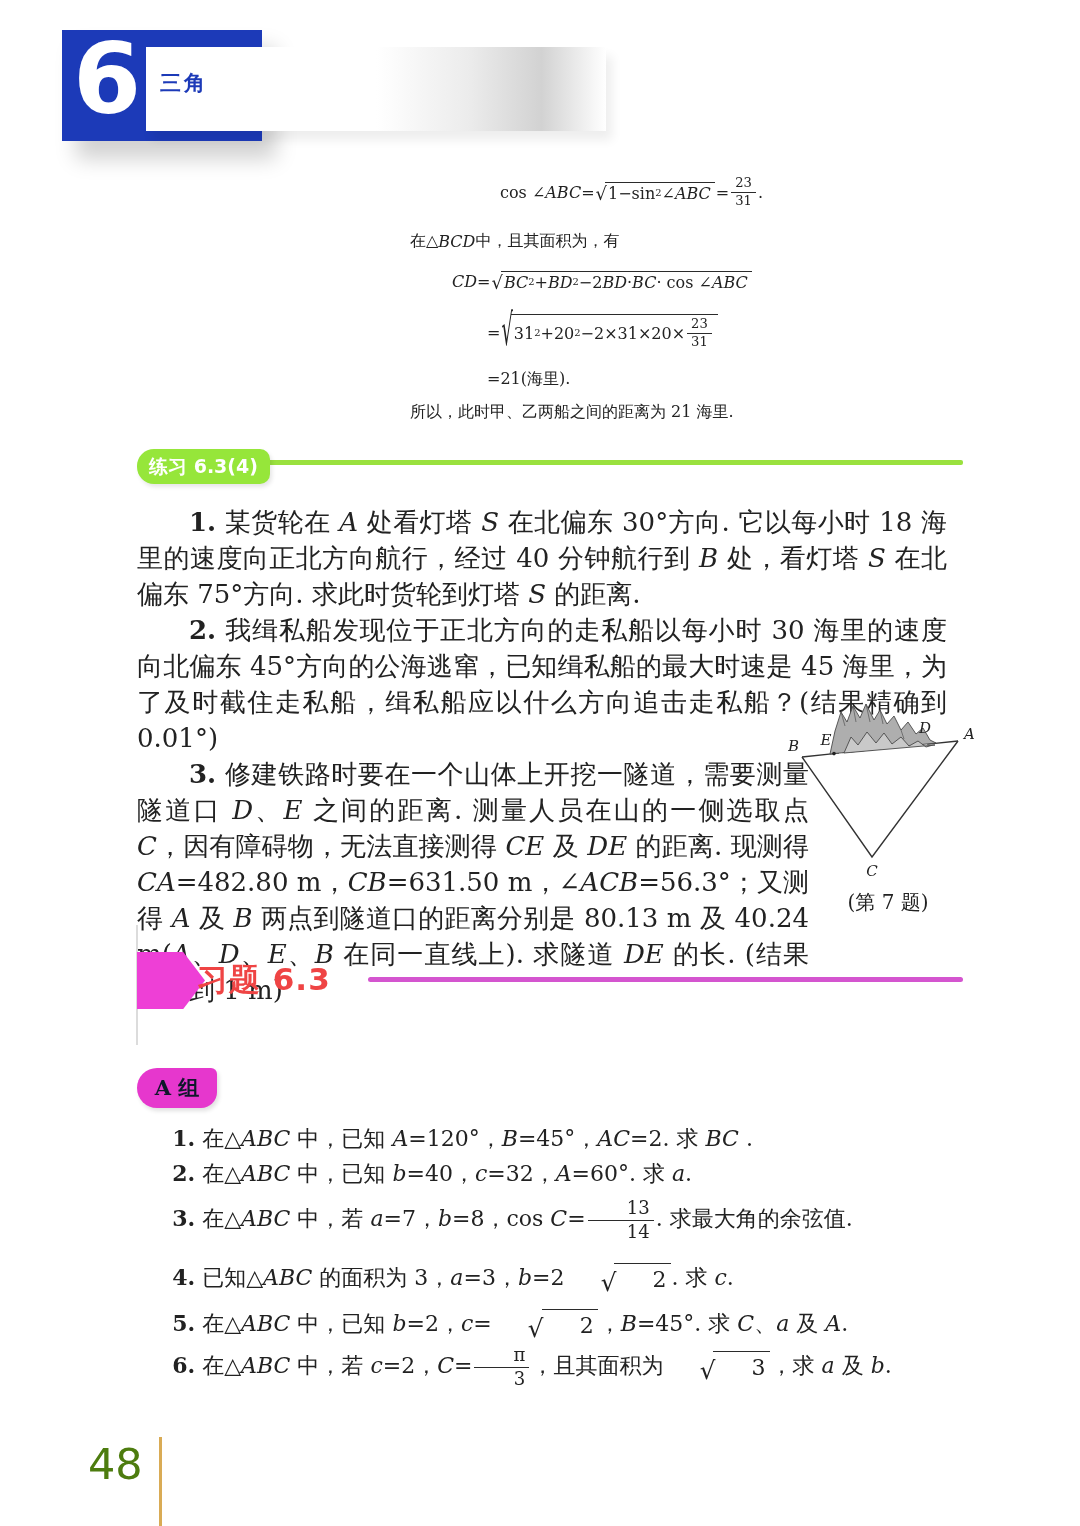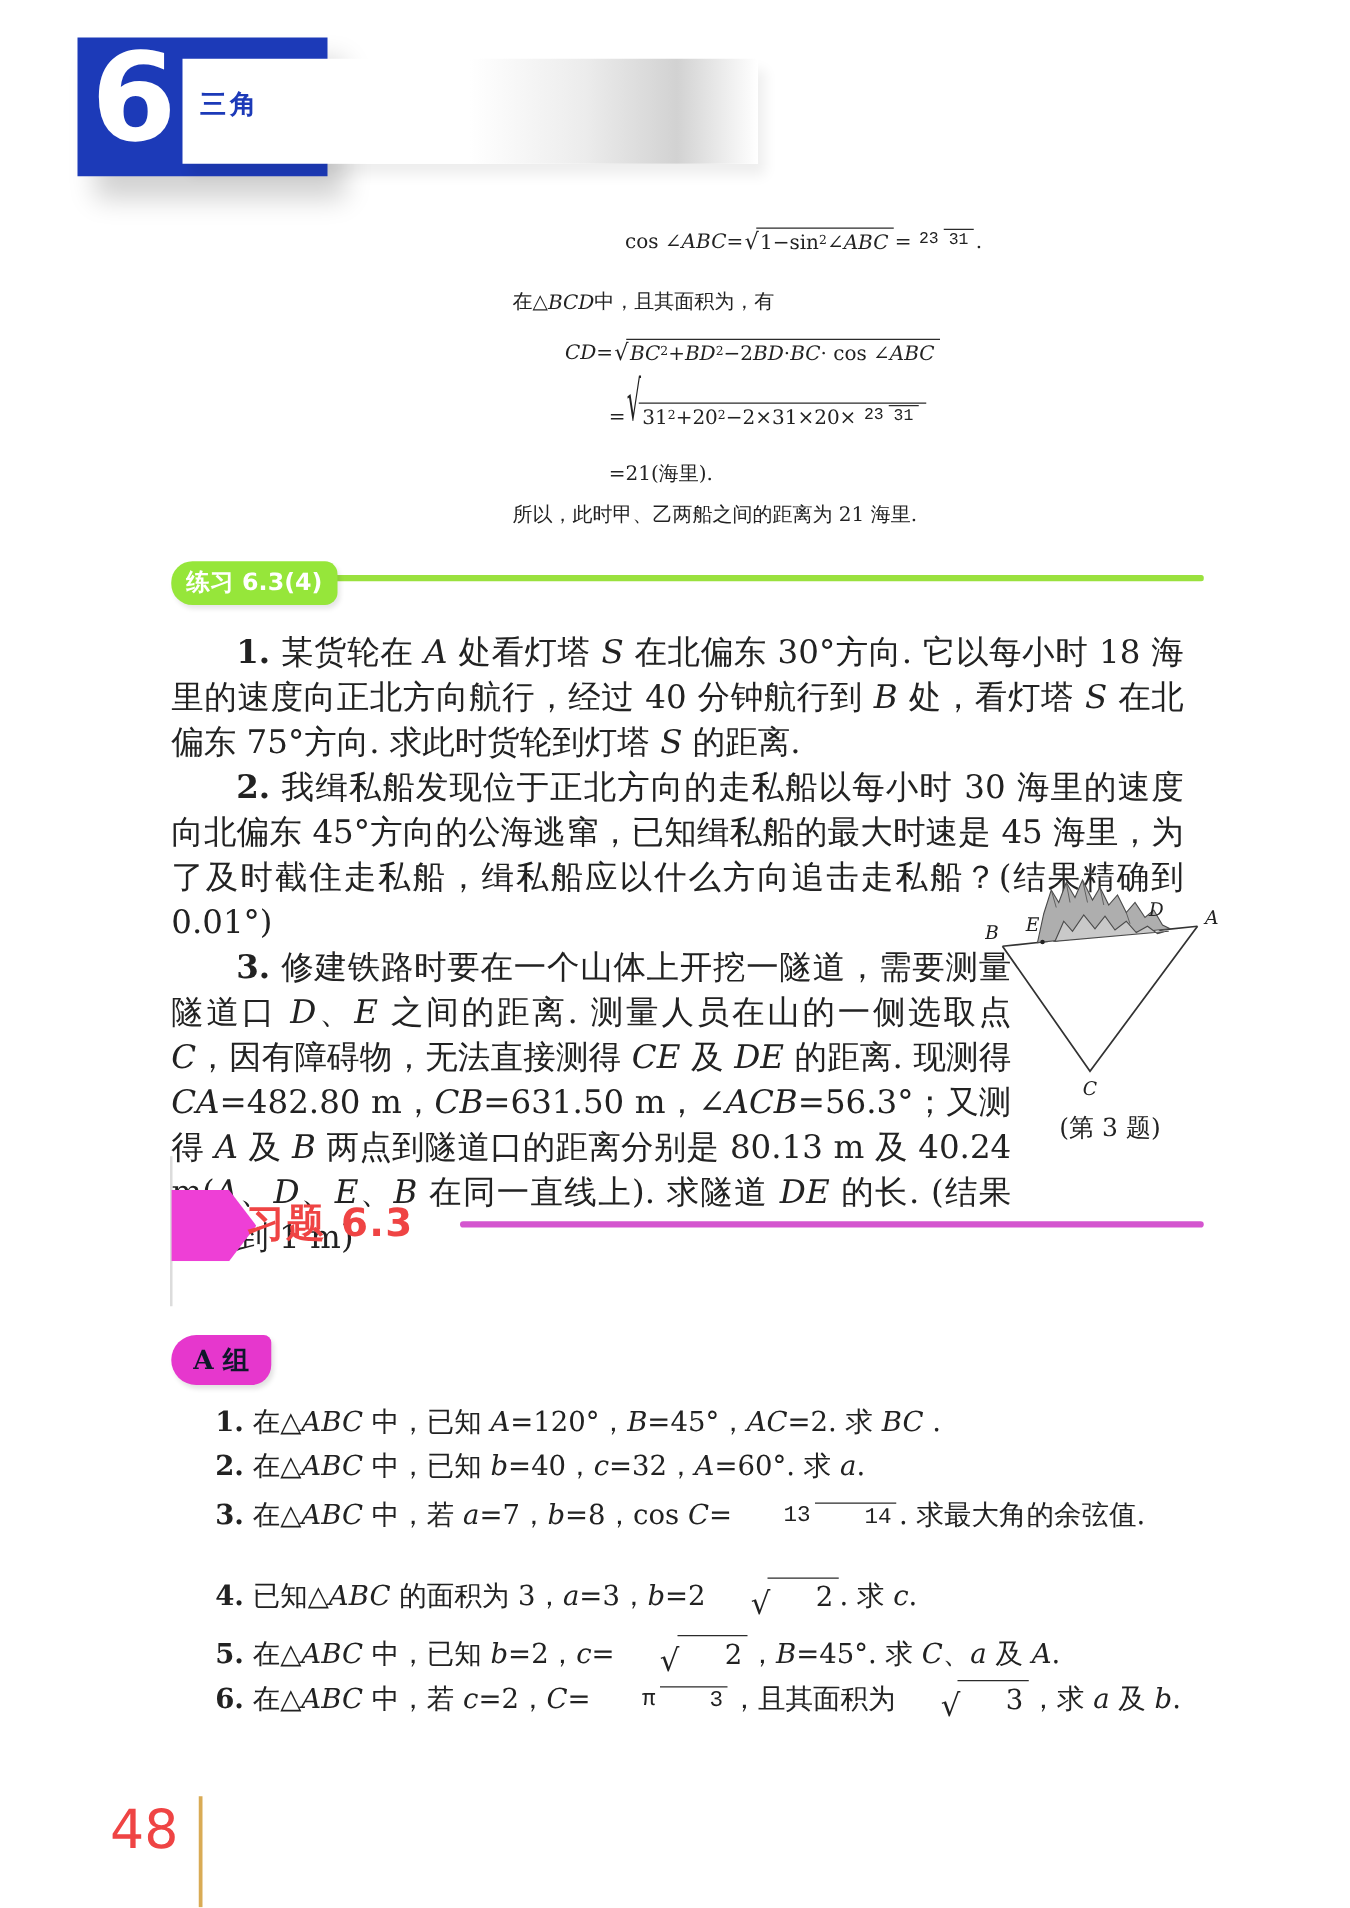--- a/index.html
+++ b/index.html
@@ -14,22 +14,22 @@
     background:linear-gradient(90deg,#ffffff 0%,#ffffff 50%,#ececec 70%,#d2d2d2 86%,rgba(235,235,235,0) 100%);
     box-shadow:6px 9px 10px rgba(0,0,0,0.07);}
   .chapter-num{position:absolute;left:73px;top:26px;z-index:3;color:#ffffff;
     font:bold 98px/1.1 "DejaVu Sans","Liberation Sans",sans-serif;}
   .chapter-title{position:absolute;left:14px;top:26px;color:#1c3ab8;letter-spacing:3px;
     font:bold 21px/1 "DejaVu Sans","Liberation Sans",sans-serif;}
   
   .tk-v{font-style:italic;}
   .tk-b{font-weight:bold;}
   sup{font-size:0.62em;line-height:0;}
-  .frac{display:inline-flex;flex-direction:row;text-align:center;vertical-align:middle;
-    font-size:0.82em;line-height:1.25;margin:0 2px;font-family:Liberation Mono, monospace;}
+  .frac{display:inline-flex;flex-direction:column;text-align:center;vertical-align:middle;
+    font-size:0.82em;line-height:1.25;margin:0 2px;}
   .frac .num,.frac .den{padding:0 4px;}
   .frac .den{border-top:1.6px solid #2b2b2b;}
   .sqrt{display:inline-flex;align-items:stretch;vertical-align:middle;margin:0 1px;}
   .sqrt .rad{display:flex;align-items:flex-end;}
   .sqrt .radg{display:inline-block;line-height:0.92;font-size:1.12em;margin-right:-2px;}
   .sqrt .bar{border-top:1.8px solid #2b2b2b;padding:1px 4px 0 3px;display:inline-flex;align-items:center;}
   .sqrt.big .radg{transform:scaleY(2.45);transform-origin:50% 92%;}
   
   .fl{position:absolute;display:flex;align-items:center;white-space:nowrap;font-size:16px;}
   .fl1{left:500px;top:168px;height:48px;}
@@ -64,21 +64,21 @@
   
   .group-badge{position:absolute;left:137px;top:1068px;width:80px;height:40px;background:#e637cd;
     border-radius:20px 6px 16px 20px;color:#0f172a;text-align:center;
     font:bold 21px/40px "DejaVu Serif","Liberation Serif",serif;
     box-shadow:2px 3px 4px rgba(0,0,0,0.12);}
   
   .exp{position:absolute;left:137px;width:812px;margin:0;font-size:22px;line-height:30px;
     text-indent:1.6em;white-space:nowrap;display:block;}
   .e1{top:1123px;} .e2{top:1158px;} .e3{top:1197px;} .e4{top:1262px;} .e5{top:1308px;} .e6{top:1344px;}
   
-  .page-num{position:absolute;left:88px;top:1443px;color:#ef4444;
+  .page-num{position:absolute;left:88px;top:1443px;color:#4d7c0f;
     font:400 43px/1 "DejaVu Sans","Liberation Sans",sans-serif;}
   .margin-rule{position:absolute;left:159px;top:1437px;width:3px;height:89px;background:#d9ab55;}
 </style>
 </head>
 <body>
 
 <div class="page">
 
   <div class="chapter-box"></div>
   <div class="chapter-strip">
@@ -186,21 +186,21 @@
       <path d="M56,58 L63,42 L70,50 L79,37 L88,48 L96,38 L104,49 L113,42 L121,51 L130,46 L138,52 L145,50 L147,50 Z" fill="#c9c9c9" stroke="#4a4a4a" stroke-width="0.9"></path>
       <path d="M53,17 L57,31 M65,11 L68,27 M78,9 L82,27 M92,15 L95,29 M113,35 L116,44" fill="none" stroke="#555" stroke-width="0.7"></path>
       <circle cx="46" cy="58.6" r="1.8" fill="#222"></circle>
 
       <text class="flb" x="11" y="56" text-anchor="end">B</text>
       <text class="flb" x="38" y="50" text-anchor="middle">E</text>
       <text class="flb" x="137" y="38" text-anchor="middle">D</text>
       <text class="flb" x="176" y="44" text-anchor="start">A</text>
       <text class="flb" x="84" y="181" text-anchor="middle">C</text>
     </svg>
-    <figcaption>(第 3 题)</figcaption>
+    <figcaption>(第 7 题)</figcaption>
   </figure>
 
   <div class="artifact-line"></div>
   <div class="ex-arrow"></div>
   <div class="ex-title">习题 6.3</div>
   <div class="ex-rule"></div>
 
   <div class="group-badge">
     <span>A 组</span>
   </div>

